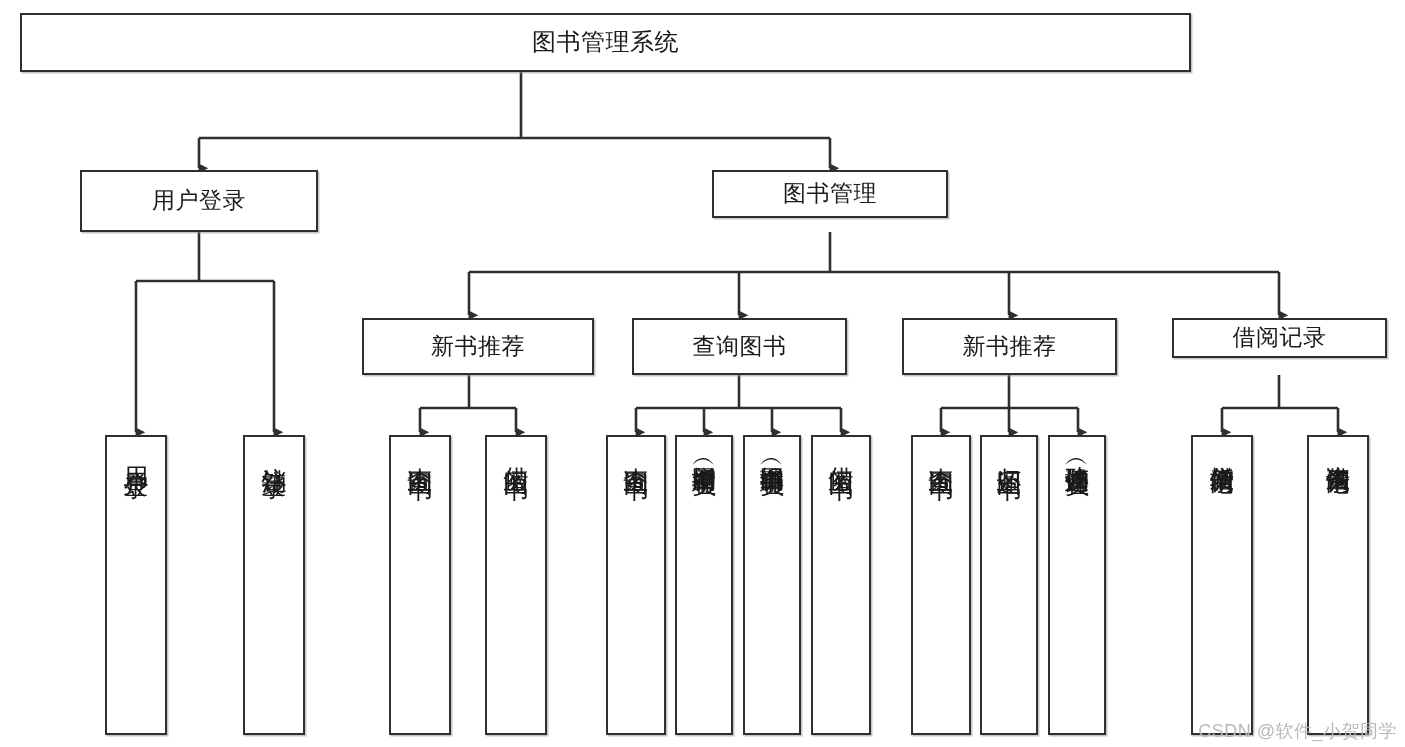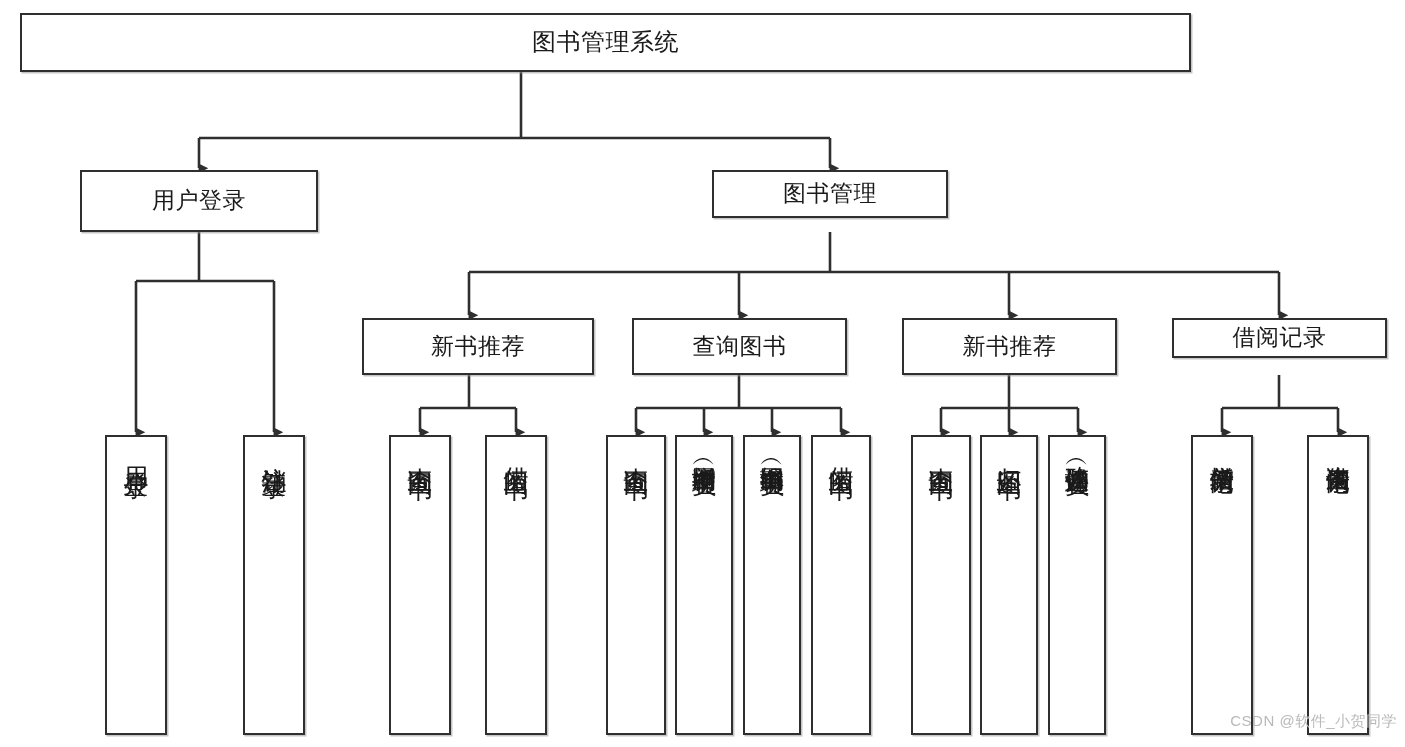--- a/index.html
+++ b/index.html
@@ -63,22 +63,22 @@
     letter-spacing: 3px;
     line-height: 1;
   }
   .node.v.compact .label {
     font-size: 24px;
     letter-spacing: 1px;
   }
   #watermark {
     position: absolute;
     right: 8px;
-    bottom: 16px;
-    font-size: 15px;
+    bottom: 4px;
+    font-size: 18px;
     color: #b9b9b9;
     letter-spacing: 0.5px;
     white-space: nowrap;
   }
 </style>
 </head>
 <body>
 
 <div id="diagram-canvas">
 

